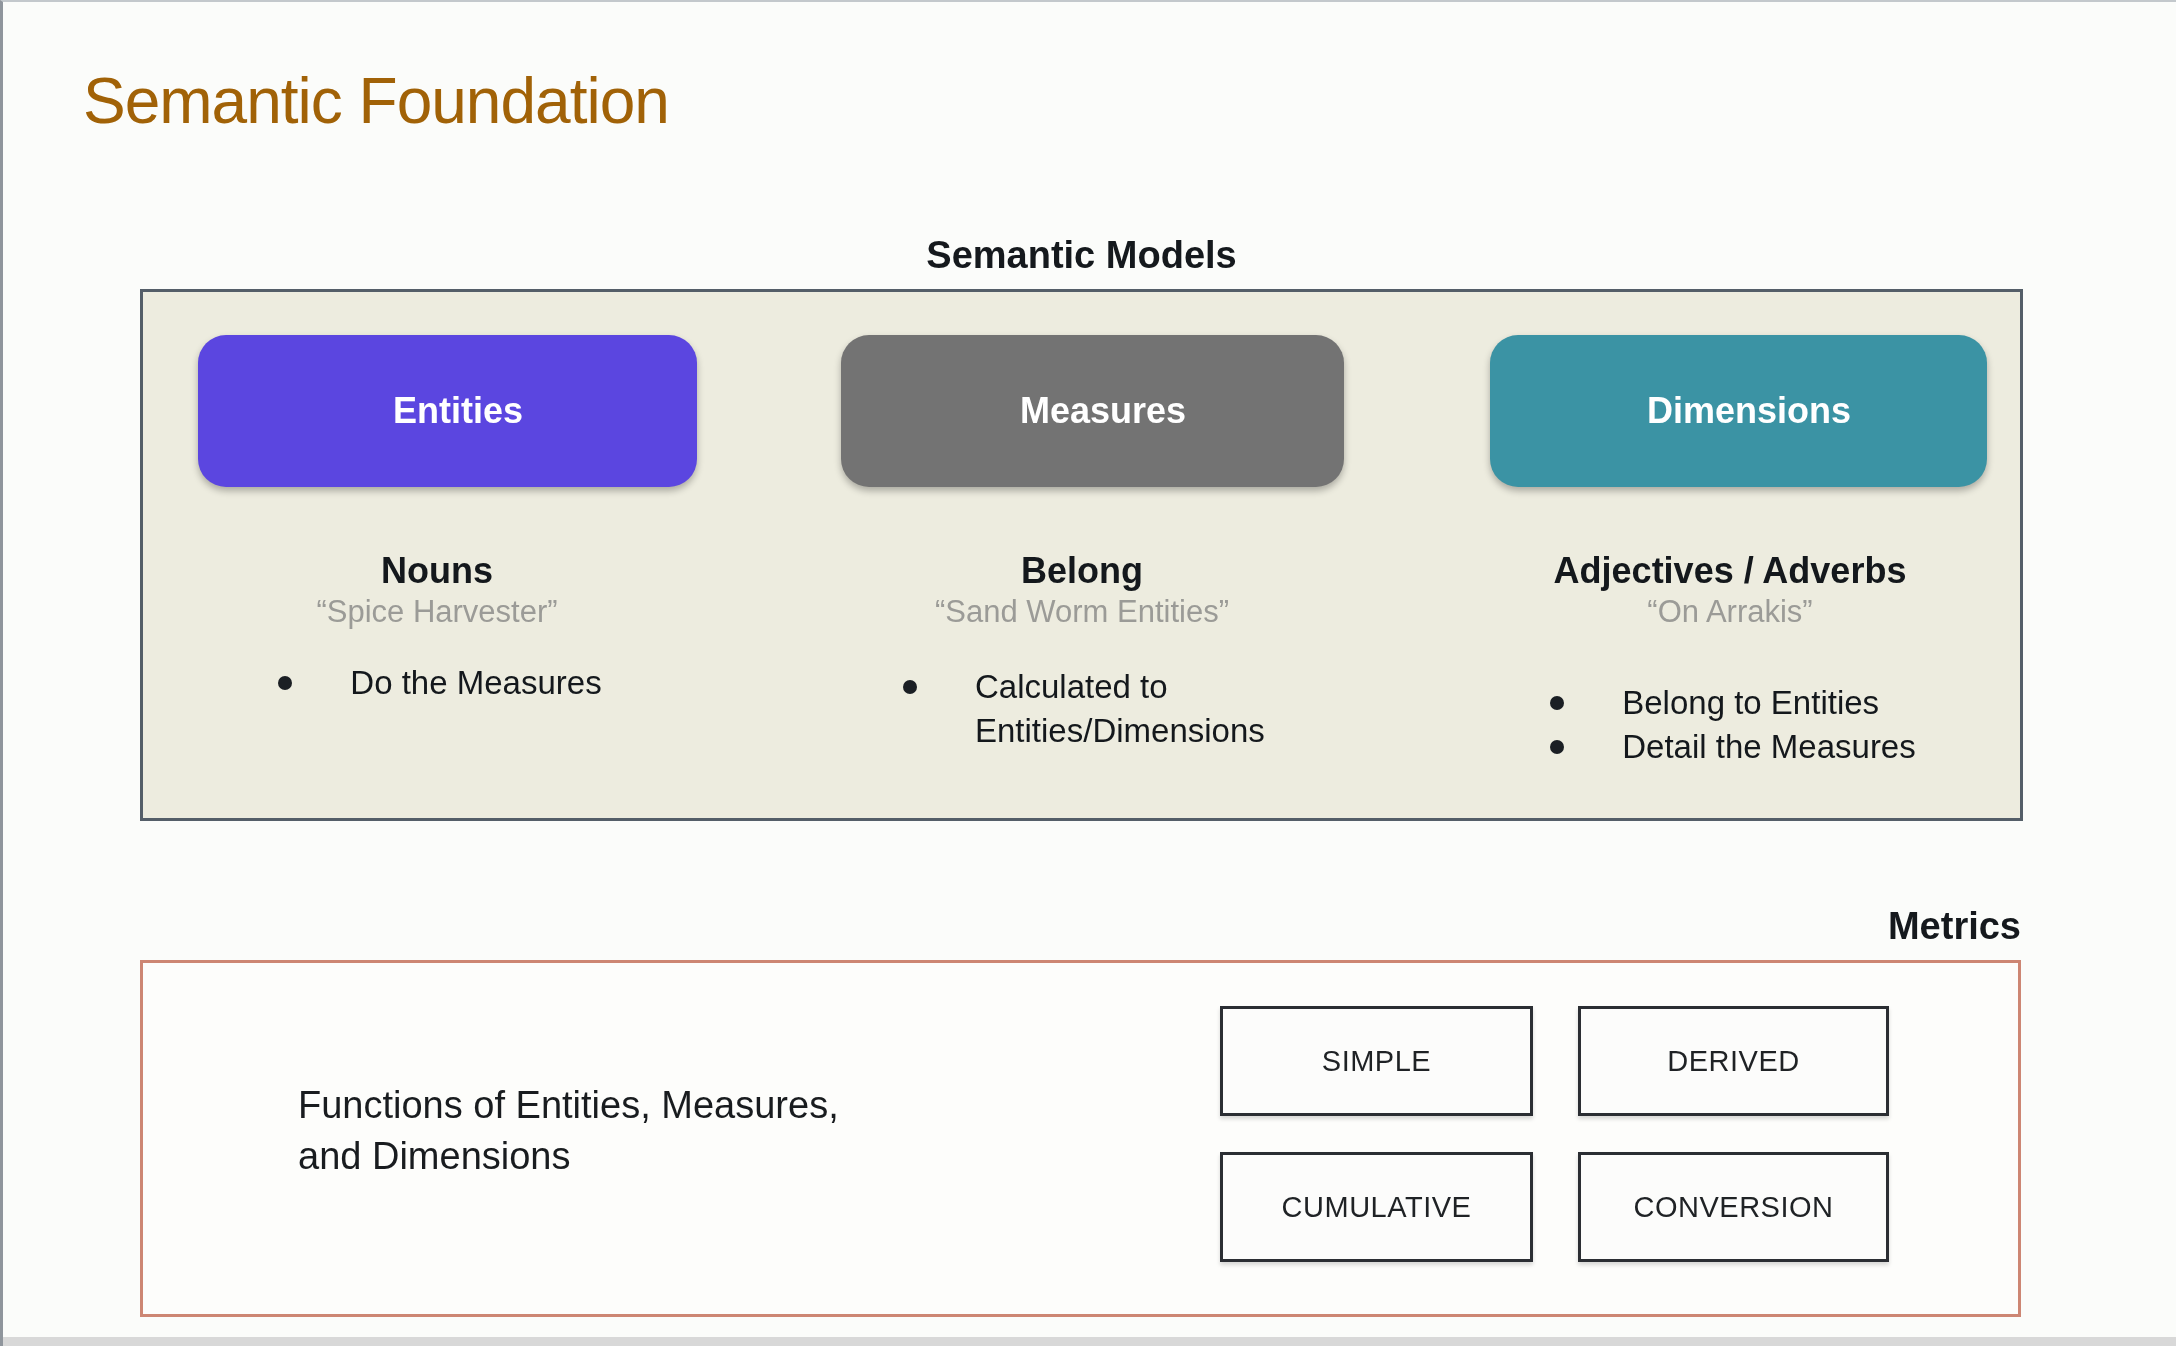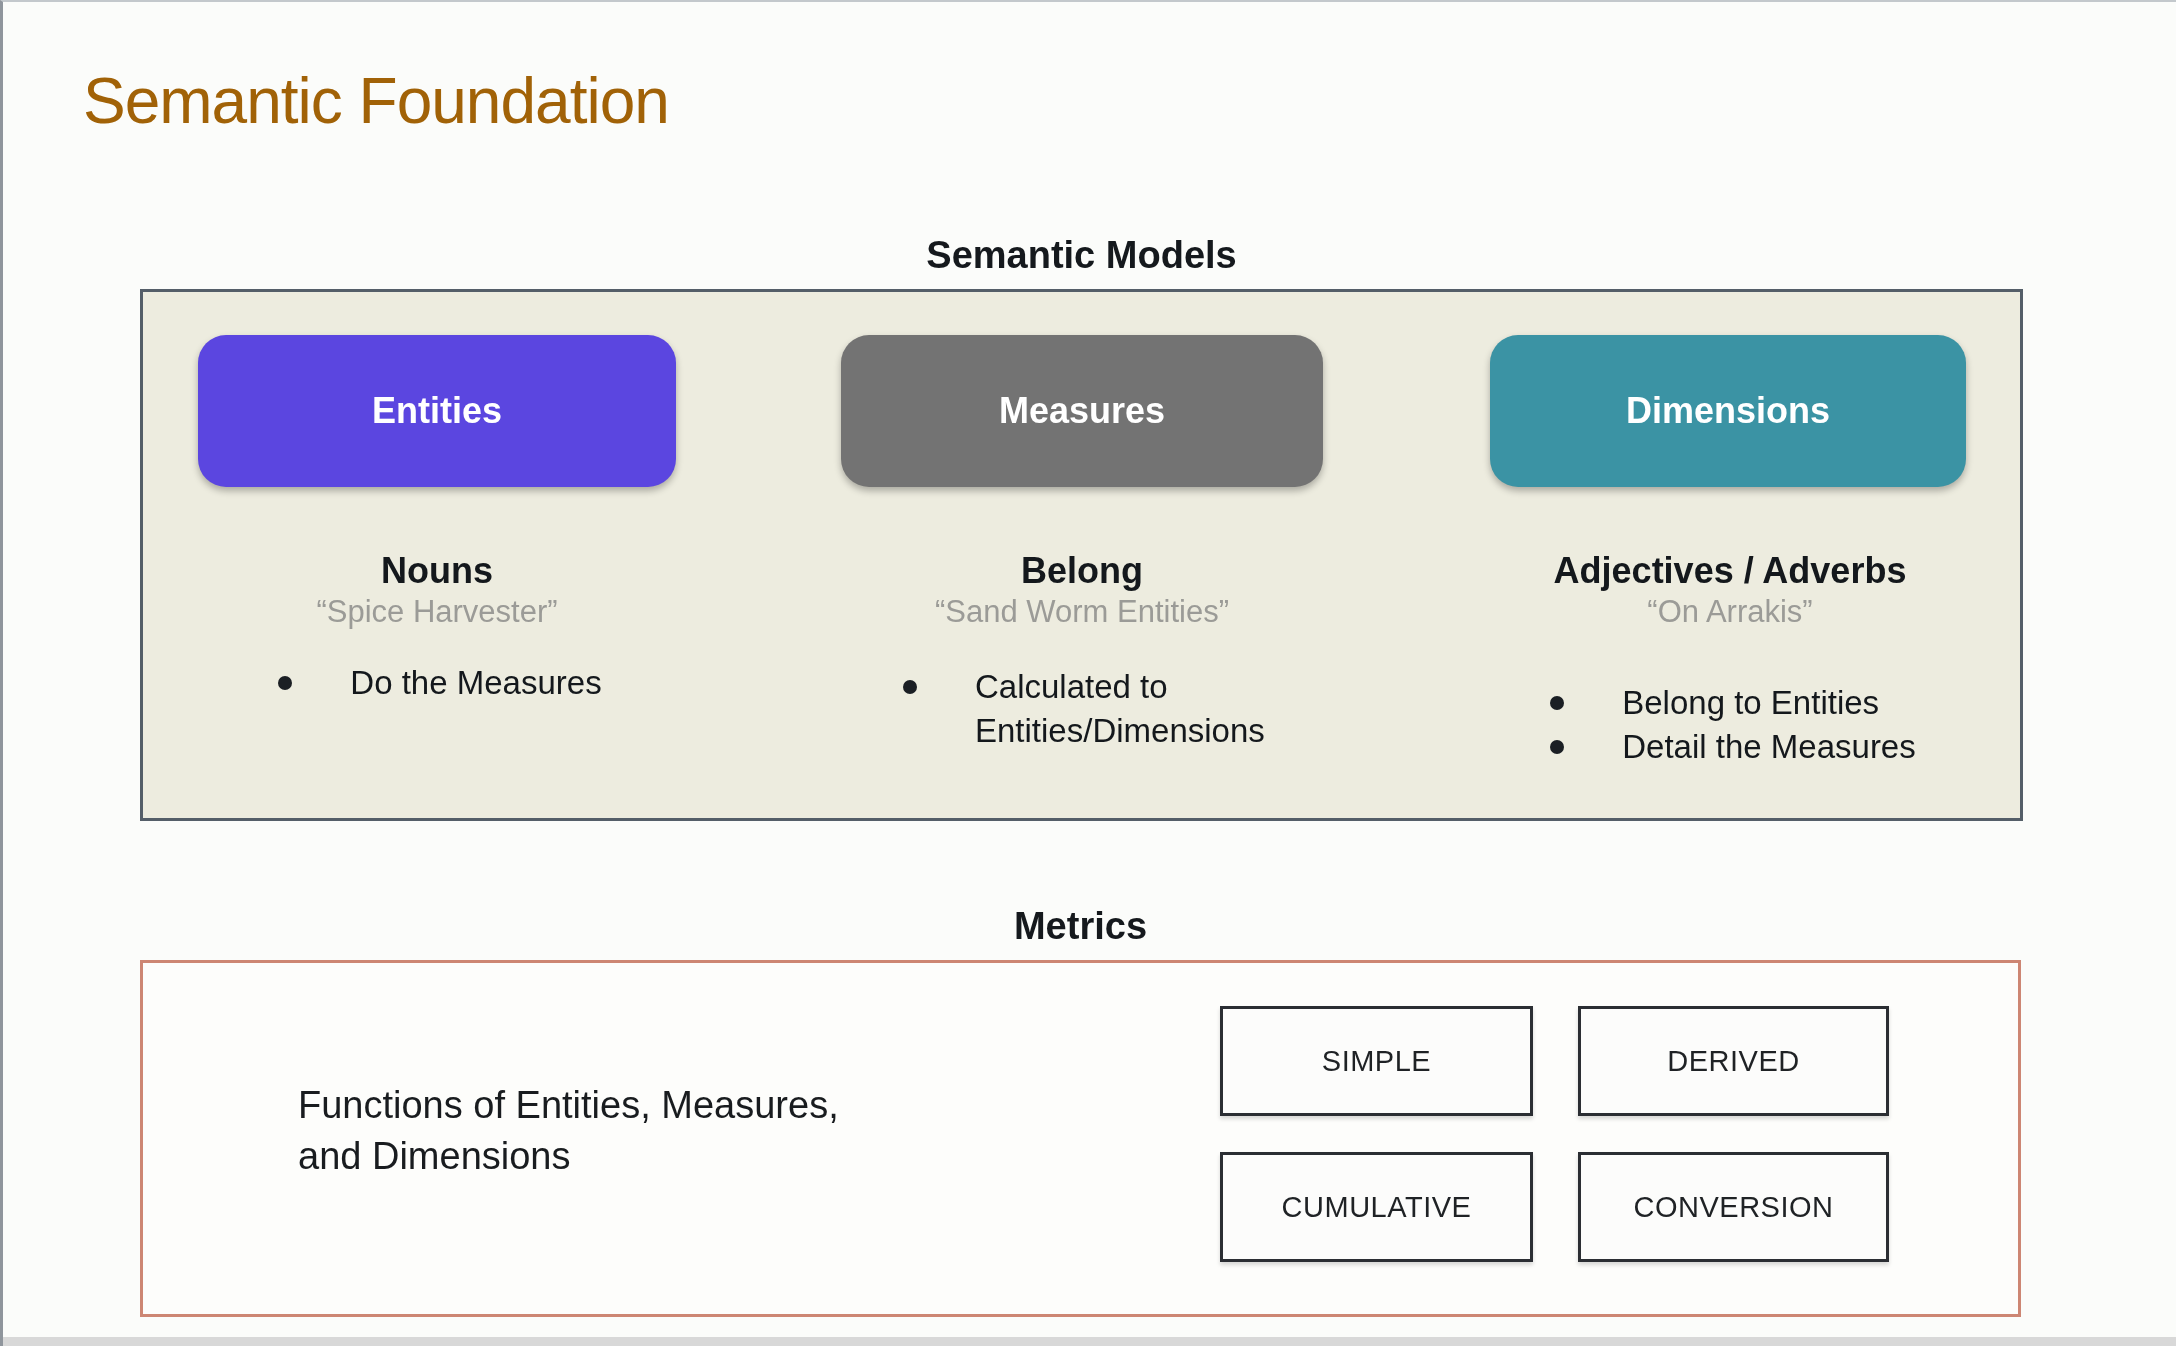--- a/index.html
+++ b/index.html
@@ -28,21 +28,21 @@
     letter-spacing: -1px;
   }
   .section-heading {
     position: absolute;
     text-align: center;
     font-size: 38px;
     font-weight: 700;
     color: #15191d;
   }
   .models-heading { left: 137px; width: 1883px; top: 232px; }
-  .metrics-heading { left: 137px; width: 1881px; top: 903px; }
+  .metrics-heading { left: 137px; width: 1881px; top: 903px; text-align: right; }
 
   .models-panel {
     position: absolute;
     left: 137px;
     top: 287px;
     width: 1883px;
     height: 532px;
     background: #edecdf;
     border: 3px solid #545e68;
     box-sizing: border-box;
@@ -52,20 +52,21 @@
     top: 333px;
     height: 152px;
     border-radius: 28px;
     display: flex;
     align-items: center;
     justify-content: center;
     color: #ffffff;
     font-size: 36px;
     font-weight: 700;
     box-shadow: 0 4px 7px rgba(0,0,0,0.28);
+    padding-left: 21px;
   }
   .pill-entities   { left: 195px;  width: 478px; }
   .pill-measures   { left: 838px;  width: 482px; }
   .pill-dimensions { left: 1487px; width: 476px; }
 
   .model-col {
     position: absolute;
     width: 560px;
     text-align: center;
   }

